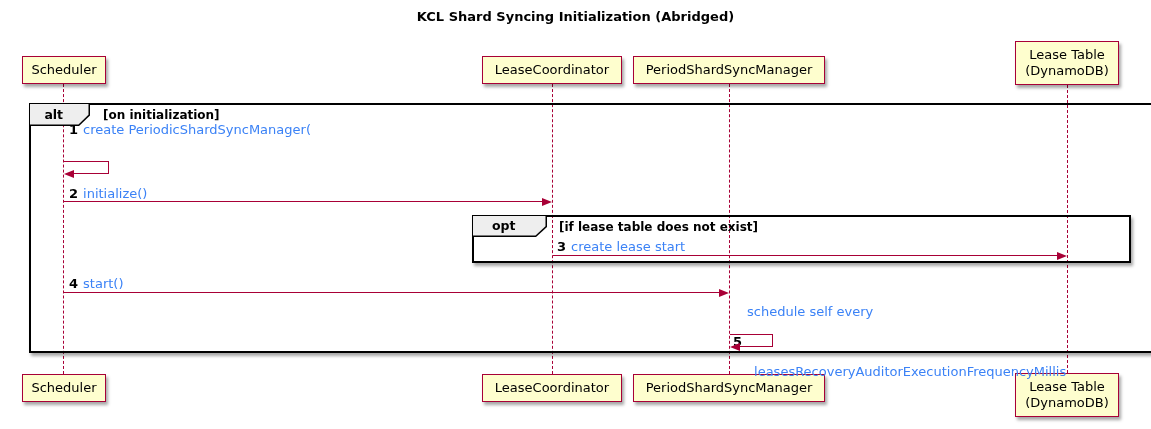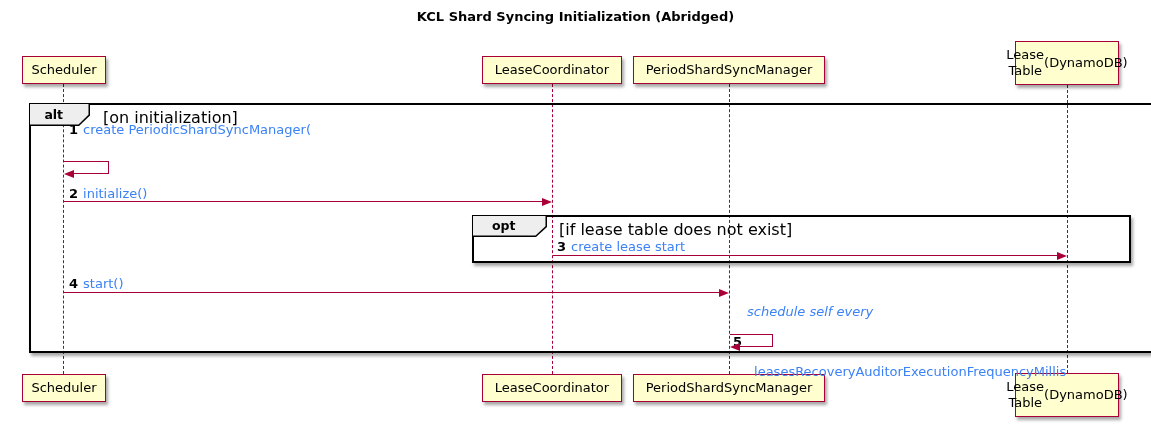--- a/index.html
+++ b/index.html
@@ -34,21 +34,21 @@
     width: 0;
     border-left: 1px dashed var(--accent);
     z-index: 1;
   }
   .participant {
     position: absolute;
     background: var(--pfill);
     border: 1.5px solid var(--accent);
     box-shadow: 2px 3px 3px rgba(0,0,0,0.35);
     display: flex;
-    flex-direction: row;
+    flex-direction: column;
     align-items: center;
     justify-content: center;
     font-size: 13px;
     color: #000;
     line-height: 16px;
     z-index: 3;
     text-align: center;
   }
   .frame {
     position: absolute;
@@ -71,22 +71,22 @@
     display: flex;
     align-items: center;
     justify-content: center;
     padding-right: 11px;
     font-size: 12.5px;
     font-weight: bold;
     color: #000;
   }
   .frame-condition {
     position: absolute;
-    font-size: 16px;
-    font-weight: normal;
+    font-size: 12px;
+    font-weight: bold;
     color: #000;
     white-space: nowrap;
     z-index: 4;
   }
   .message-label {
     position: absolute;
     display: flex;
     align-items: center;
     gap: 5px;
     z-index: 5;
@@ -192,21 +192,21 @@
   <div class="message-label" style="left:69px; top:276px;">
     <span class="msg-num">4</span>
     <span class="msg-text">start()</span>
   </div>
   <div class="arrow-line" style="left:64px; top:292px; width:657px;"></div>
   <div class="arrowhead-right" style="left:719px; top:289px;"></div>
 
   <div class="message-label" style="left:733px; top:304px;">
     <span class="msg-num">5</span>
     <span class="msg-text">
-      <span style="display:block;font-style:italic;">schedule self every</span>
+      <span style="display:block;">schedule self every</span>
       <span style="display:block;margin-top:45px;" class="cont">leasesRecoveryAuditorExecutionFrequencyMillis</span>
     </span>
   </div>
   <div class="arrow-line" style="left:730px; top:334px; width:43px;"></div>
   <div class="arrow-vline" style="left:772px; top:334px; height:13px;"></div>
   <div class="arrow-line" style="left:738px; top:346px; width:35px;"></div>
   <div class="arrowhead-left" style="left:730px; top:343px;"></div>
 
   <div class="participant" style="left:22px; top:374px; width:84px; height:28px;">
     <span>Scheduler</span>

